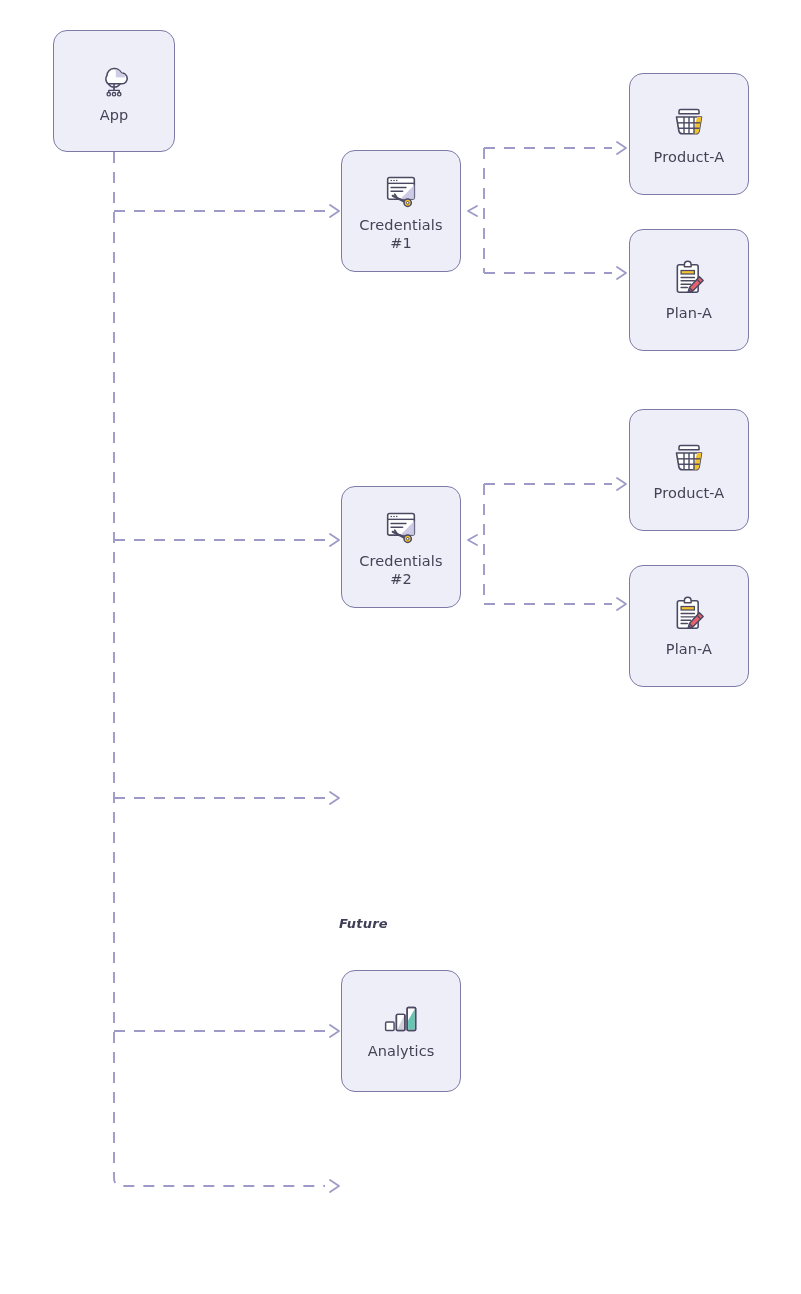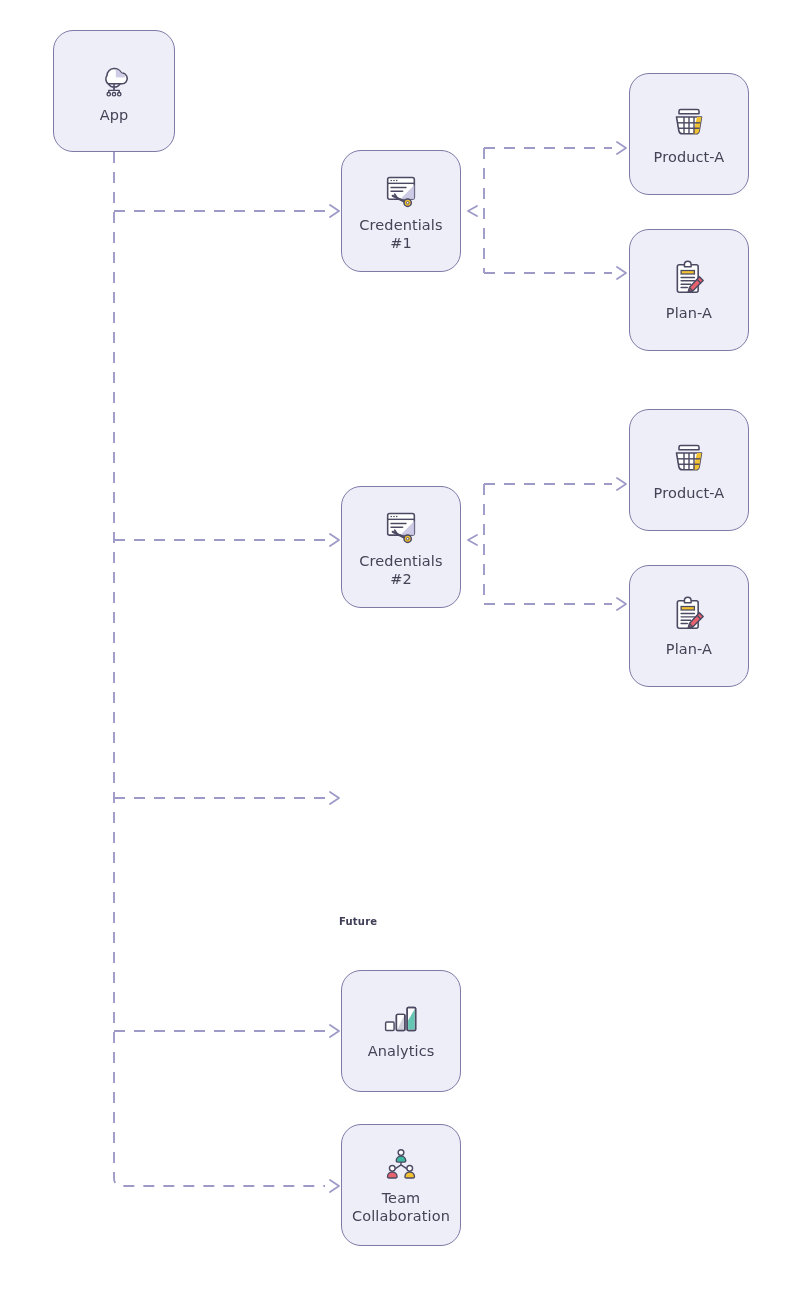--- a/index.html
+++ b/index.html
@@ -28,21 +28,21 @@
     top: 0;
     width: 801px;
     height: 1294px;
     pointer-events: none;
   }
   .node {
     position: absolute;
     box-sizing: border-box;
     background: #eeeef9;
     border: 1.6px solid #7d7aa6;
-    border-radius: 20px;
+    border-radius: 14px;
     display: flex;
     flex-direction: column;
     align-items: center;
     justify-content: center;
     color: #444356;
     font-size: 14.5px;
     line-height: 1.22;
     text-align: center;
     letter-spacing: 0.1px;
   }
@@ -52,22 +52,23 @@
     line-height: 0;
   }
   .node .node-label {
     display: block;
     white-space: pre-line;
     padding: 0 4px;
   }
   .section-label {
     position: absolute;
     color: #3f3e57;
-    font-size: 10px;
+    font-size: 13px;
     font-weight: bold;
+    font-style: italic;
     letter-spacing: 0.2px;
     white-space: nowrap;
   }
 </style>
 </head>
 <body>
 
 <div id="diagram-root">
 
   <svg id="edge-layer" viewBox="0 0 801 1294" width="801" height="1294" xmlns="http://www.w3.org/2000/svg">
@@ -256,31 +257,16 @@
         <path d="M21.2 33.8 L29.8 16 L29.8 33.8 Z" fill="#c9c9d6" opacity="0.85"></path>
         <rect x="34" y="5" width="11" height="30" rx="1.4" fill="#ffffff" stroke="#4c4a63" stroke-width="1.9"></rect>
         <path d="M35.2 33.8 L35.2 22 L43.8 7 L43.8 33.8 Z" fill="#3fb8a0" opacity="0.8"></path>
         <rect x="34" y="5" width="11" height="30" rx="1.4" fill="none" stroke="#4c4a63" stroke-width="1.9"></rect>
         <rect x="20" y="14" width="11" height="21" rx="1.4" fill="none" stroke="#4c4a63" stroke-width="1.9"></rect>
       </svg>
     </span>
     <span class="node-label">Analytics</span>
   </div>
 
-  <div class="node" style="left:341px; top:1124px; width:120px; height:122px;">
-    <span class="node-icon">
-      <svg width="38" height="38" viewBox="0 0 48 48" xmlns="http://www.w3.org/2000/svg">
-        <path d="M24 19 L24 25 M24 25 L15 31 M24 25 L33 31" fill="none" stroke="#4c4a63" stroke-width="1.8" stroke-linecap="round" stroke-linejoin="round"></path>
-        <circle cx="24" cy="9.5" r="3.6" fill="#ffffff" stroke="#4c4a63" stroke-width="1.8"></circle>
-        <path d="M18 20 a6 6 0 0 1 12 0 a1.6 1.6 0 0 1 -1.6 1.6 H19.6 A1.6 1.6 0 0 1 18 20 Z" fill="#3fb8a0" stroke="#4c4a63" stroke-width="1.8" stroke-linejoin="round"></path>
-        <circle cx="13" cy="29.5" r="3.6" fill="#ffffff" stroke="#4c4a63" stroke-width="1.8"></circle>
-        <path d="M7 40 a6 6 0 0 1 12 0 a1.6 1.6 0 0 1 -1.6 1.6 H8.6 A1.6 1.6 0 0 1 7 40 Z" fill="#e8626e" stroke="#4c4a63" stroke-width="1.8" stroke-linejoin="round"></path>
-        <circle cx="35" cy="29.5" r="3.6" fill="#ffffff" stroke="#4c4a63" stroke-width="1.8"></circle>
-        <path d="M29 40 a6 6 0 0 1 12 0 a1.6 1.6 0 0 1 -1.6 1.6 H30.6 A1.6 1.6 0 0 1 29 40 Z" fill="#f2c230" stroke="#4c4a63" stroke-width="1.8" stroke-linejoin="round"></path>
-      </svg>
-    </span>
-    <span class="node-label">Team
-Collaboration</span>
-  </div>
 
   <div class="section-label" style="left:339px; top:916px;">Future</div>
 
 </div>
 
 </body></html>

